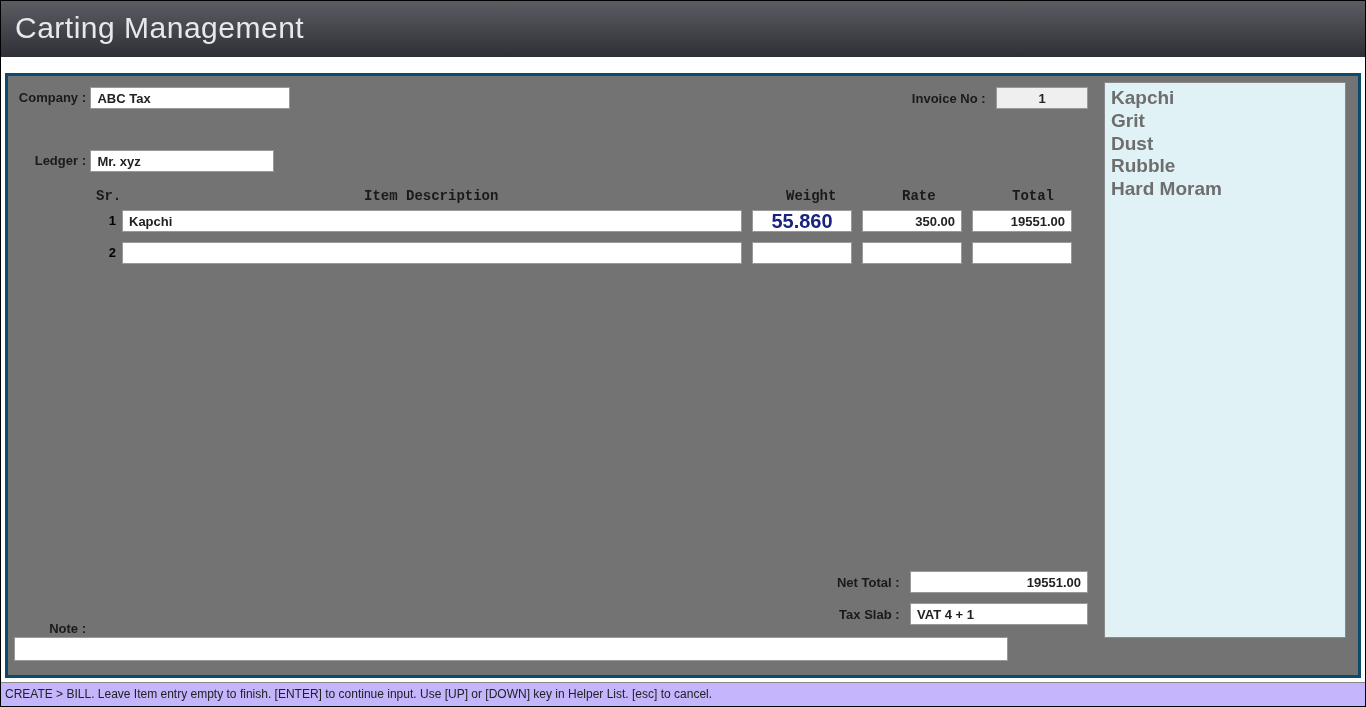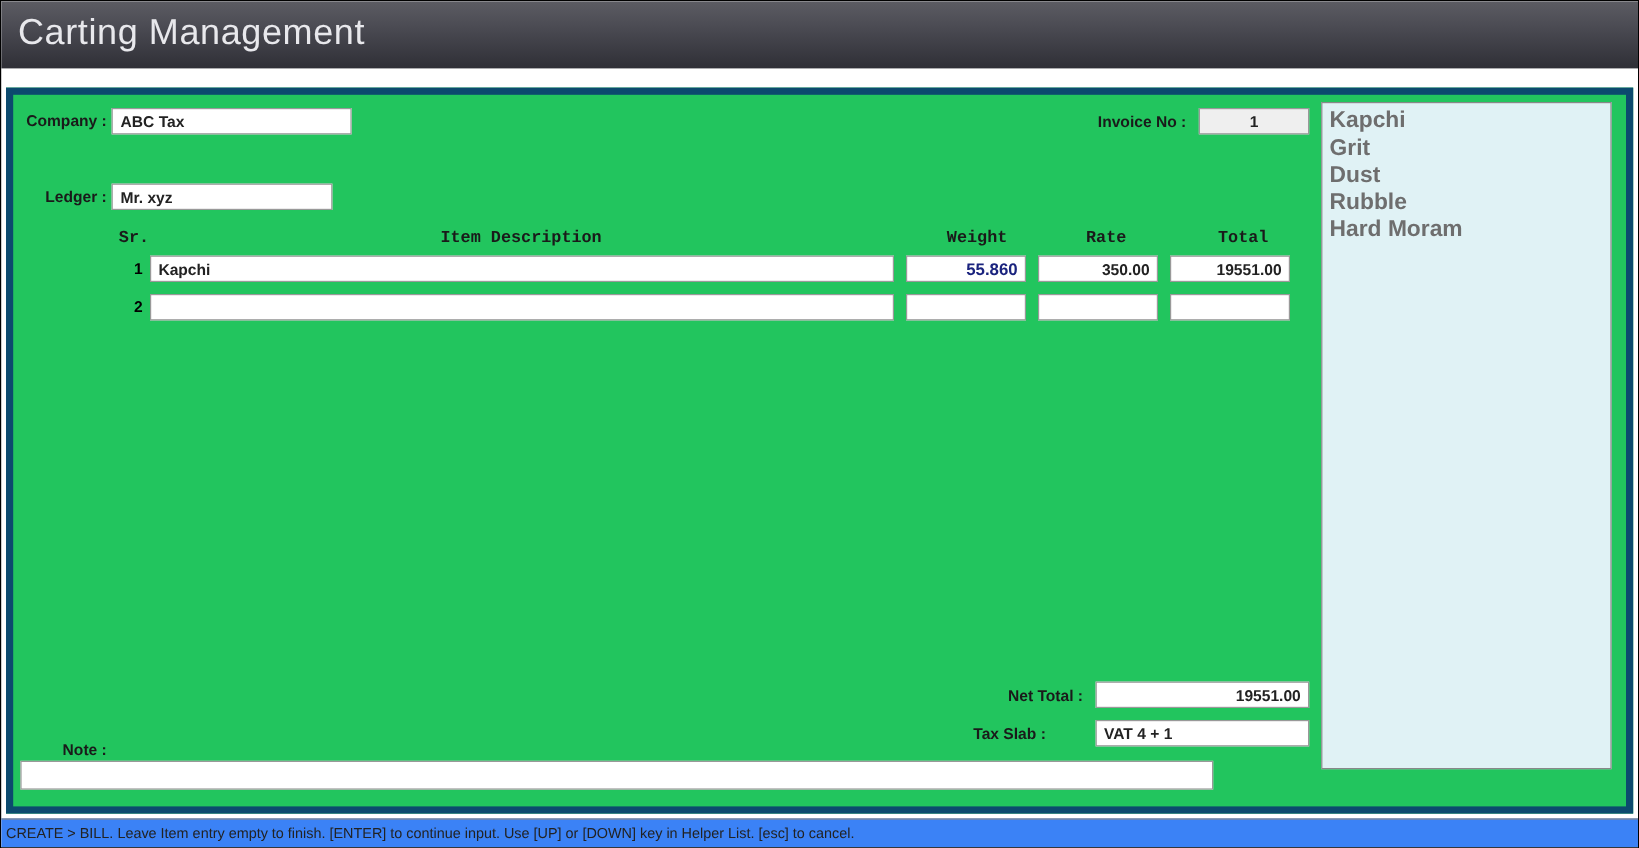--- a/index.html
+++ b/index.html
@@ -19,22 +19,22 @@
     font-weight: 300;
     padding: 10px 14px;
     letter-spacing: 0.5px;
   }
   .main-area {
     position: absolute;
     top: 72px;
     left: 4px;
     right: 4px;
     bottom: 28px;
-    background: #22c55e;
-    border: 6px solid #0c4a6e;
+    background: #737373;
+    border: 3px solid #0c4a6e;
   }
   .form-pane {
     position: absolute;
     top: 0;
     left: 0;
     width: 1088px;
     bottom: 0;
     padding: 8px;
   }
   .helper-pane {
@@ -110,39 +110,39 @@
     height: 24px;
   }
   .line1 { top: 134px; }
   .line2 { top: 166px; }
   .line .sr {
     position:absolute; left: 4px; top: 3px; width: 20px; text-align:right;
     font-weight:bold; font-size:13px; font-family: Tahoma, sans-serif;
   }
   .line .desc { position:absolute; left: 30px; width: 620px; height: 22px; }
   .line .wt { position:absolute; left: 660px; width: 100px; height: 22px; text-align: right; font-weight:bold;}
-  .line .wt.focus { color: #1a237e; font-size: 14px; }
+  .line .wt.focus { color: #1a237e; font-size: 20px; text-align: center; }
   .line .rate { position:absolute; left: 770px; width: 100px; height: 22px; text-align: right; font-weight:bold;}
   .line .tot { position:absolute; left: 880px; width: 100px; height: 22px; text-align: right; font-weight:bold;}
   
   .nettotal-row { position:absolute; bottom: 82px; right: 8px;}
   .nettotal-row .label{ display:inline-block; width:90px; text-align:right; margin-right:6px;}
   .nettotal-row .inp { width: 178px; text-align:right;}
   .taxslab-row { position:absolute; bottom: 50px; right: 8px;}
   .taxslab-row .label{ display:inline-block; width:90px; text-align:right; margin-right:6px;}
-  .taxslab-row .inp { width: 178px; margin-left: 31px; }
+  .taxslab-row .inp { width: 178px; }
   .note-row { position:absolute; bottom: 14px; left: 6px; right: 8px;}
   .note-row .label{ display:inline-block; width: 72px; text-align:right; margin-right:4px; vertical-align:middle;}
   .note-row .inp { width: 994px; height: 24px; vertical-align:middle;}
   
   .status-bar {
     position:absolute;
     left:0; right:0; bottom:0;
     height: 24px;
-    background: #3b82f6;
+    background: #c4b5fd;
     border-top: 1px solid #888;
     font-family: Tahoma, sans-serif;
     font-size: 12px;
     color: #222;
     padding: 4px 4px;
   }
 </style>
 </head>
 <body>
 

